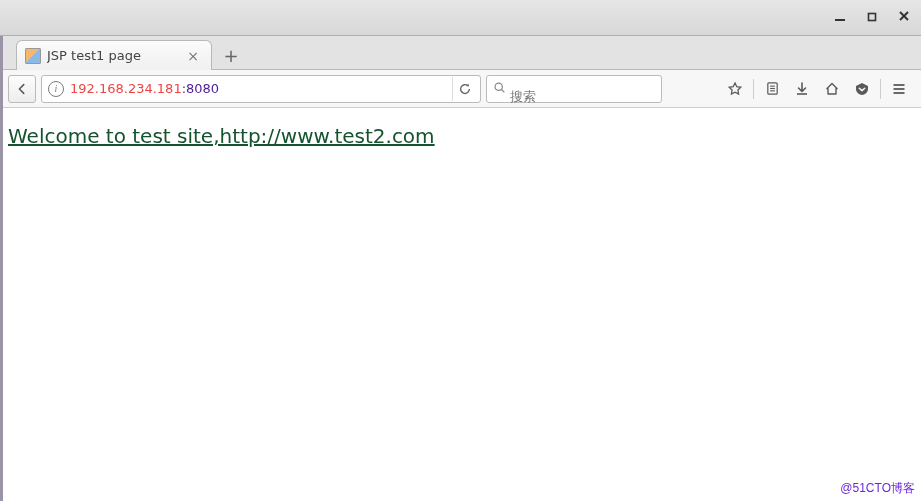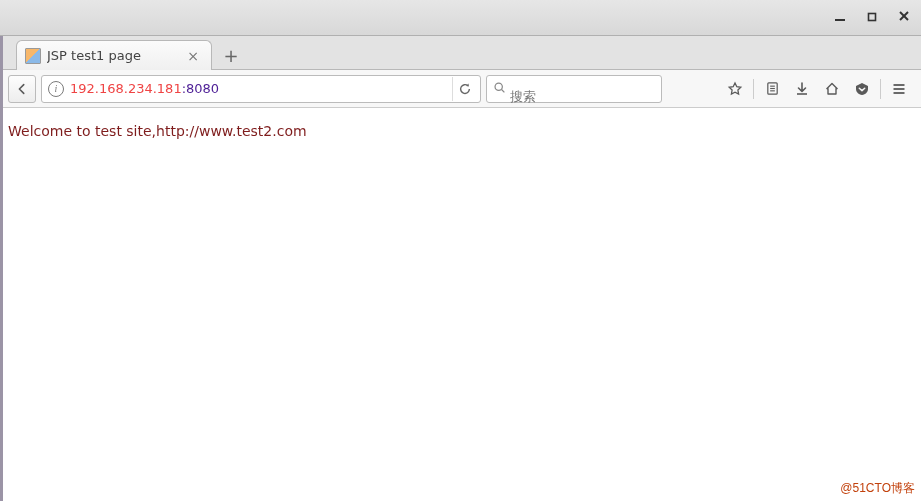--- a/index.html
+++ b/index.html
@@ -200,30 +200,31 @@
     .toolbar-sep {
       width: 1px;
       height: 20px;
       background: #ccc;
       margin: 0 2px;
     }
     
     .content {
       padding: 14px 8px;
       font-family: "DejaVu Sans", sans-serif;
-      font-size: 14px;
-      color: #7f1d1d;
+      font-size: 20px;
+      color: #14532d;
       line-height: 1.4;
+      text-decoration: underline;
     }
     .watermark {
       position: absolute;
       right: 6px;
       bottom: 4px;
       font-size: 12px;
-      color: #c2410c;
+      color: #6d28d9;
       font-family: sans-serif;
       margin-left: 8px;
     }
     .h-border-left { position:absolute; left:0; top:0; bottom:0; width:3px; background:#9b94a6; }
   </style>
 </head>
 <body>
 
 <div class="h-border-left"></div>
 

